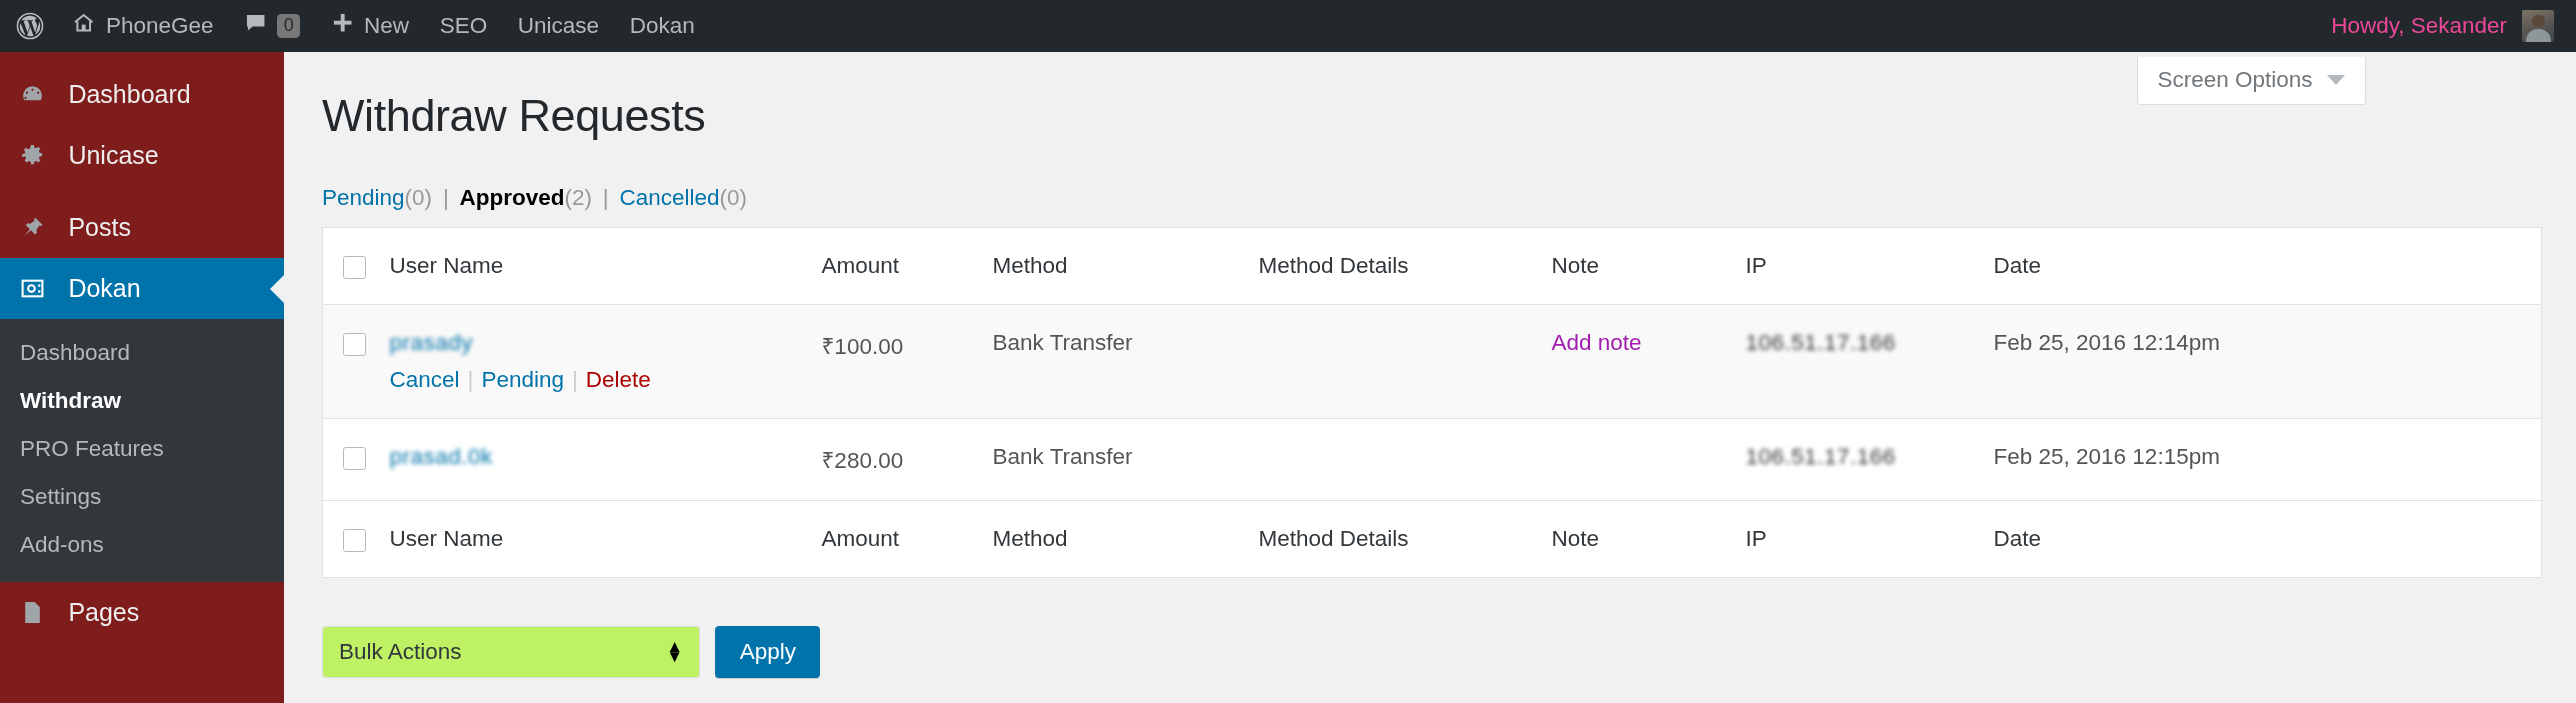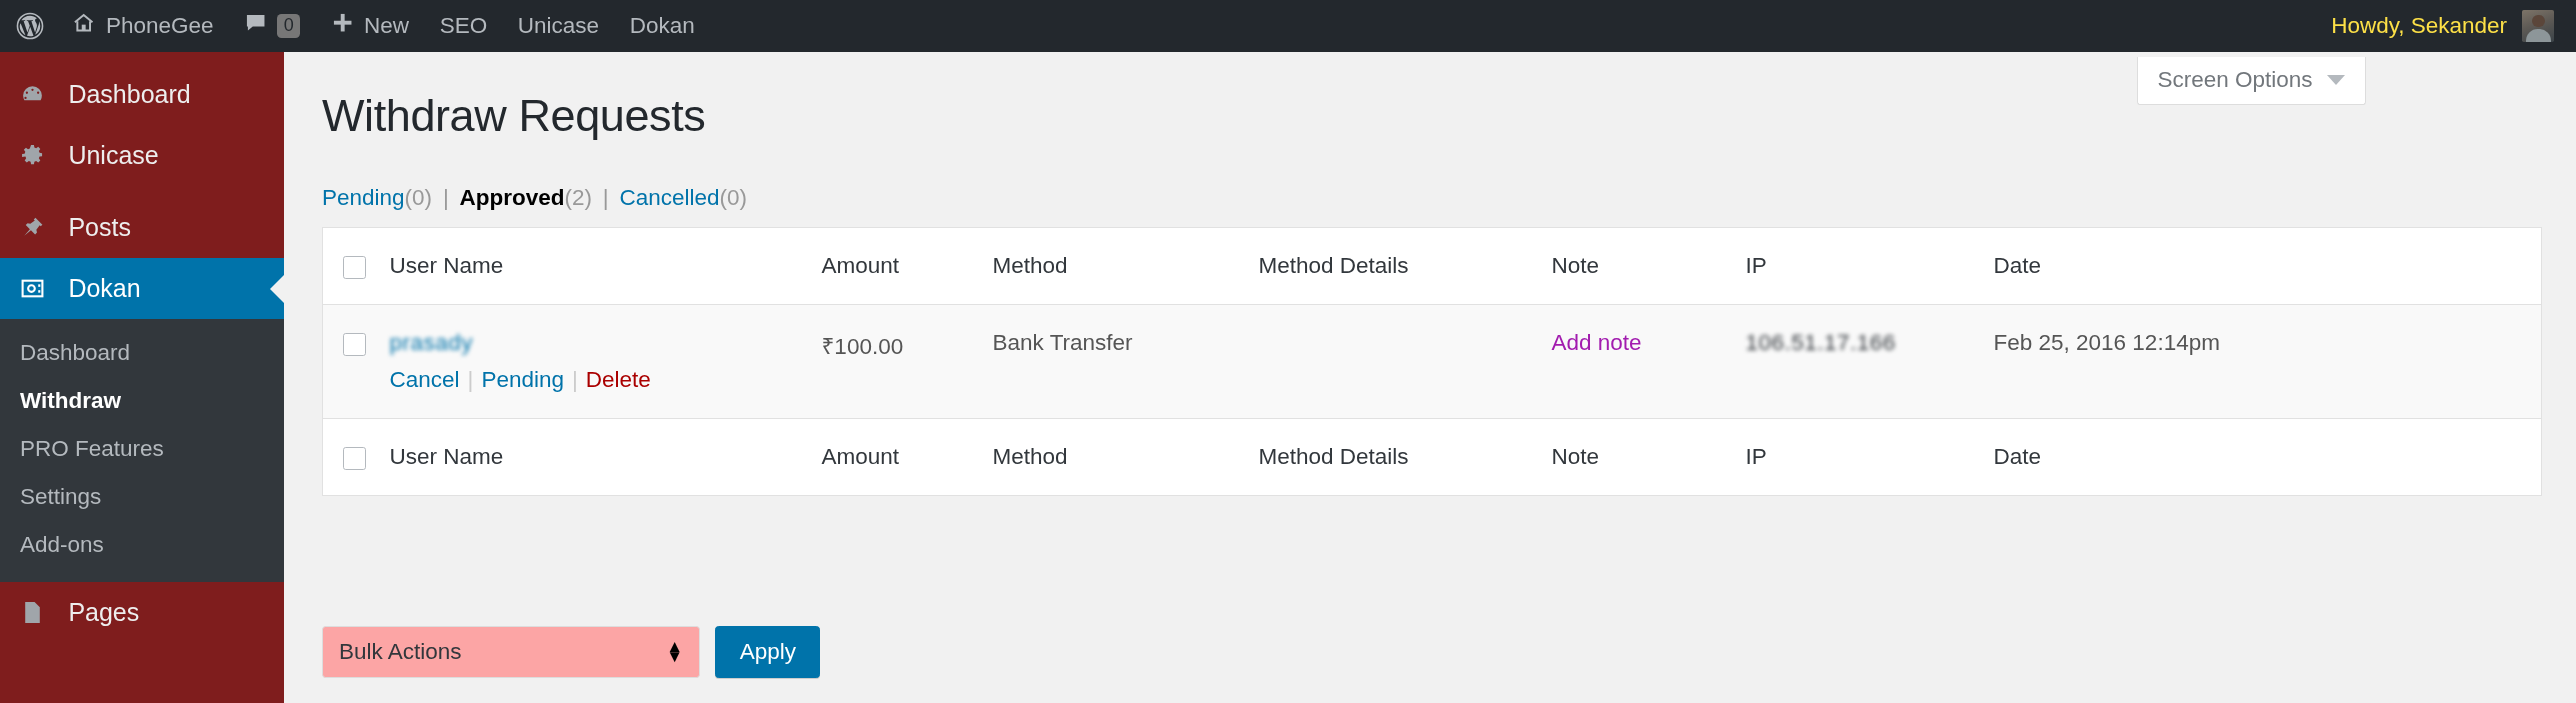--- a/index.html
+++ b/index.html
@@ -21,21 +21,21 @@
   }
   .ab-group { display: flex; align-items: center; }
   .ab-item {
     display: flex; align-items: center; gap: 10px;
     height: 52px; padding: 0 15.3px;
     color: #b4b9be; white-space: nowrap;
   }
   .ab-item.first { padding-left: 14.4px; padding-right: 10.8px; }
   .wp-logo { width: 32px; height: 32px; display: block; }
   .ab-right { margin-left: auto; display: flex; align-items: center; padding-right: 21.6px; }
-  .howdy-txt { color: #fde047; font-size: 22.5px; }
+  .howdy-txt { color: #ec4899; font-size: 22.5px; }
   .avatar {
     width: 32px; height: 32px; margin-left: 15.3px;
     border-radius: 1.8px; overflow: hidden;
     background: linear-gradient(160deg,#7d7468 0%,#5e5a55 45%,#3b4348 100%);
     position: relative; flex: none;
   }
   .avatar::before {
     content:""; position:absolute; left:10px; top:4.5px;
     width:12.6px; height:12.6px; border-radius:50%;
     background:#5b463a;
@@ -172,21 +172,21 @@
   .addnote { color: #a21caf; text-decoration: none; }
 
   
   .tablenav {
     position: absolute; left: 38px; top: 574px;
     display: flex; align-items: center; gap: 15.3px;
   }
   .bulk-select {
     width: 378px; height: 52px;
     border: 0.9px solid #ddd; border-radius: 3.6px;
-    background: #fca5a5; color: #32373c;
+    background: #bef264; color: #32373c;
     font-size: 22.5px; font-family: "Liberation Sans", sans-serif;
     padding: 0 16px;
     display: flex; align-items: center; justify-content: space-between;
   }
   .spin-arrows { display: flex; flex-direction: column; line-height: 0.6; color: #000; font-size: 17px; }
   .apply-btn {
     height: 52px; padding: 0 23.4px;
     background: #0073aa; border: 0.9px solid #0073aa; border-radius: 3.6px;
     color: #fff; font-size: 22.5px;
     font-family: "Liberation Sans", sans-serif;
@@ -366,20 +366,36 @@
         <td class="col-meth cell-meth">Bank Transfer</td>
         <td class="col-mdet"></td>
         <td class="col-note">
           <a class="addnote">Add note</a>
         </td>
         <td class="col-ip">
           <span class="blurred ip">106.51.17.166</span>
         </td>
         <td class="col-date cell-date">Feb 25, 2016 12:14pm</td>
       </tr>
+      <tr>
+        <td class="col-cb">
+          <span class="cb"></span>
+        </td>
+        <td class="col-user">
+          <a class="blurred">prasad.0k</a>
+        </td>
+        <td class="col-amt cell-amt">₹280.00</td>
+        <td class="col-meth cell-meth">Bank Transfer</td>
+        <td class="col-mdet"></td>
+        <td class="col-note"></td>
+        <td class="col-ip">
+          <span class="blurred ip">106.51.17.166</span>
+        </td>
+        <td class="col-date cell-date">Feb 25, 2016 12:15pm</td>
+      </tr>
     </tbody>
     <tfoot>
       <tr>
         <th class="col-cb">
           <span class="cb"></span>
         </th>
         <th class="col-user">User Name</th>
         <th class="col-amt">Amount</th>
         <th class="col-meth">Method</th>
         <th class="col-mdet">Method Details</th>

